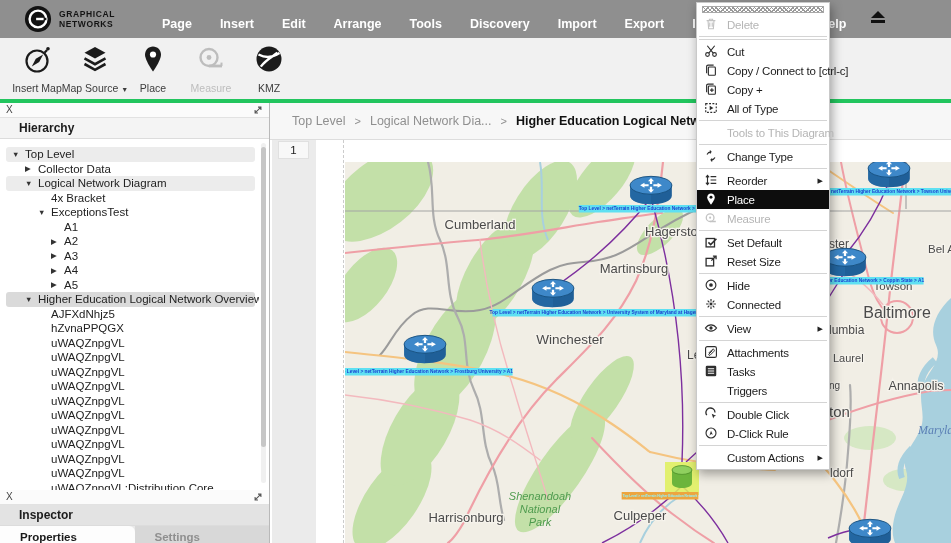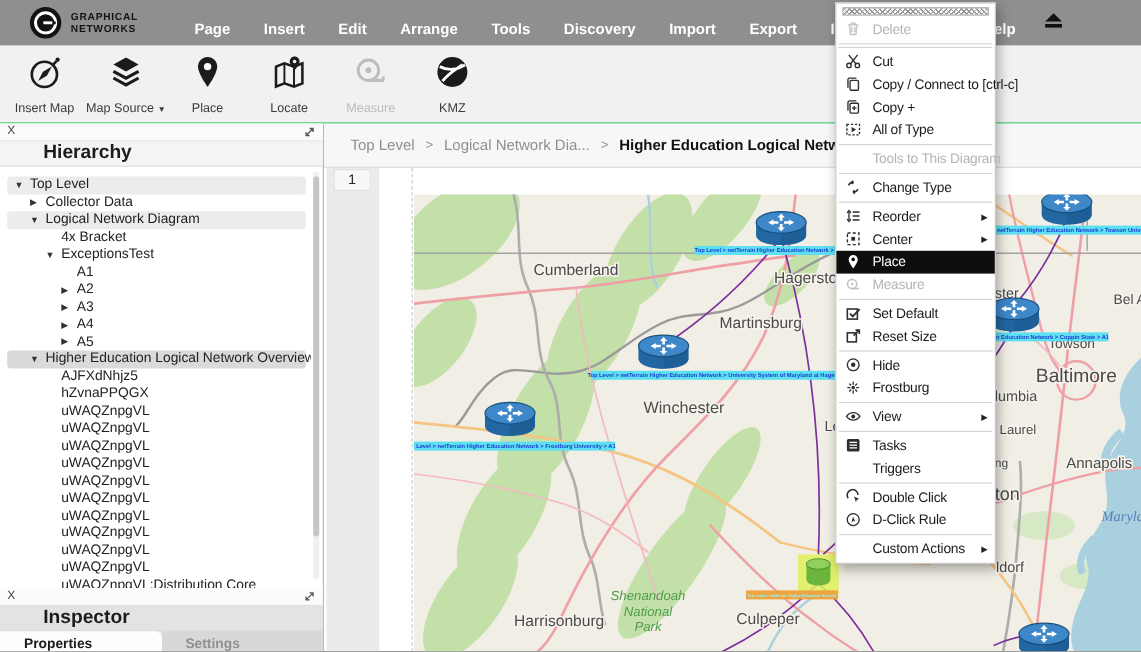--- a/index.html
+++ b/index.html
@@ -19,37 +19,37 @@
               line-height:38px; cursor:default; }
   .nav-item.active { background:#e3e3e3; color:#141414; height:31px; line-height:31px;
                      border-radius:4px 4px 0 0; margin:0 4px; padding:0 15px; }
   #eject { margin-left:10px; margin-bottom:4px; width:16px; display:flex; flex-direction:column; align-items:center; }
   #eject .tri { width:0; height:0; border-left:7px solid transparent; border-right:7px solid transparent;
                 border-bottom:7px solid #111; }
   #eject .bar { width:14px; height:3px; background:#111; margin-top:2px; }
 
   
   #toolbar { position:absolute; left:0; top:38px; width:951px; height:65px; background:#f1f1f1;
-             border-bottom:1px solid #22c55e; display:flex; align-items:center; padding-left:8px;gap:10px; }
+             border-bottom:4px solid #22c55e; display:flex; align-items:center; padding-left:8px; }
   .tbtn { width:58px; display:flex; flex-direction:column; align-items:center; gap:4px; color:#1b1b1b; cursor:pointer; }
   .tbtn svg { width:30px; height:30px; }
   .tbtn .tlabel { font-size:10.5px; color:#3c3c3c; white-space:nowrap; }
   .tbtn.disabled { color:#bdbdbd; cursor:default; }
   .tbtn.disabled .tlabel { color:#bdbdbd; }
   .tbtn .caret { font-size:7px; margin-left:3px; }
 
   
   #left-panel { position:absolute; left:0; top:103px; width:270px; height:387px; background:#fff;
                 border-right:1px solid #b9b9b9; }
   .panel-head { height:15px; background:#fbfbfb; border-bottom:1px solid #e2e2e2; display:flex;
                 align-items:center; justify-content:space-between; padding:0 6px; }
   .panel-x { font-size:10px; color:#444; line-height:1; cursor:pointer; }
   .panel-exp { width:10px; height:10px; cursor:pointer; }
-  .panel-title { height:21px; background:#f4f4f4; border-bottom:1px solid #dcdcdc; font-size:16px;
-                 font-weight:bold; color:#1c1c1c; padding-left:36px; display:flex; align-items:center; }
+  .panel-title { height:21px; background:#f4f4f4; border-bottom:1px solid #dcdcdc; font-size:12px;
+                 font-weight:bold; color:#1c1c1c; padding-left:19px; display:flex; align-items:center; }
   #tree { position:absolute; left:0; top:37px; right:10px; bottom:0; overflow:hidden; padding-top:7px; background:#fff; }
   .trow { height:14.5px; display:flex; align-items:center; font-size:11.5px; color:#222;
           margin:0 4px 0 6px; border-radius:3px; cursor:pointer; white-space:nowrap; }
   .trow.hl  { background:#ececec; }
   .trow.sel { background:#dadada; }
   .trow .arr { width:13px; font-size:7.5px; color:#333; text-align:left; flex:0 0 13px; }
   #tree-scroll { position:absolute; right:3px; top:40px; width:5px; height:340px; background:#f0f0f0; border-radius:3px; }
   #tree-thumb { position:absolute; left:0; top:4px; width:5px; height:300px; background:#c6c6c6; border-radius:3px; }
 
   
@@ -151,29 +151,20 @@
             <path d="M4.5 14.4L15 20.2l10.5-5.8M4.5 20L15 25.8 25.5 20" stroke-width="2.6"></path>
           </svg></span>
         <span class="tlabel">Map Source<span class="caret">▼</span></span>
       </div>
       <div class="tbtn">
         <span><svg viewBox="0 0 30 30" fill="none" stroke="currentColor" stroke-width="1.3">
             <path d="M15 2.5c-4.4 0-8 3.6-8 8 0 6 8 17 8 17s8-11 8-17c0-4.4-3.6-8-8-8z" fill="currentColor" stroke="none"></path>
             <circle cx="15" cy="10.5" r="3.1" fill="#fff" stroke="none"></circle>
           </svg></span>
         <span class="tlabel">Place</span>
-      </div>
-      <div class="tbtn">
-        <span><svg viewBox="0 0 30 30" fill="none" stroke="currentColor" stroke-width="1.3">
-            <path d="M4 10.5l7-2.8 8 2.8 7-2.8v16.8l-7 2.8-8-2.8-7 2.8z" stroke-width="2.1"></path>
-            <path d="M11 7.9v16.6M19 10.7v16.4" stroke-width="1.6"></path>
-            <path d="M19.5 2c-2.3 0-4.1 1.8-4.1 4.1 0 3 4.1 7.4 4.1 7.4s4.1-4.4 4.1-7.4C23.6 3.8 21.8 2 19.5 2z" fill="currentColor" stroke="none"></path>
-            <circle cx="19.5" cy="6.2" r="1.5" fill="#f1f1f1" stroke="none"></circle>
-          </svg></span>
-        <span class="tlabel">Locate</span>
       </div>
       <div class="tbtn disabled">
         <span><svg viewBox="0 0 30 30" fill="none" stroke="currentColor" stroke-width="1.3">
             <circle cx="13" cy="13.5" r="8.5" stroke-width="2.4"></circle>
             <circle cx="13" cy="13.5" r="2.4" fill="currentColor" stroke="none"></circle>
             <path d="M13 22h13" stroke-width="2.8"></path>
             <path d="M25.5 22v-3.4" stroke-width="2"></path>
           </svg></span>
         <span class="tlabel">Measure</span>
       </div>
@@ -530,30 +521,20 @@
       <div class="mrow">
         <span class="micon">
           <svg viewBox="0 0 16 16" fill="none" stroke="currentColor" stroke-width="1.3">
             <path d="M7.5 4.2h6.5M7.5 8h6.5M7.5 11.8h6.5M4 3v10"></path>
             <path d="M2.2 5L4 2.8 5.8 5M2.2 11L4 13.2 5.8 11"></path>
           </svg>
         </span>
         <span class="mlabel">Reorder</span>
         <span class="msub">▶</span>
       </div>
-      <div class="mrow">
-        <span class="micon">
-          <svg viewBox="0 0 16 16" fill="none" stroke="currentColor" stroke-width="1.3">
-            <rect x="2.5" y="2.5" width="11" height="11" stroke-dasharray="3 2"></rect>
-            <rect x="6.2" y="6.2" width="3.6" height="3.6" fill="currentColor" stroke="none"></rect>
-          </svg>
-        </span>
-        <span class="mlabel">Center</span>
-        <span class="msub">▶</span>
-      </div>
       <div class="mrow hl">
         <span class="micon">
           <svg viewBox="0 0 16 16" fill="none" stroke="currentColor" stroke-width="1.3">
             <path d="M8 1.6C5.6 1.6 3.7 3.5 3.7 5.9 3.7 9.2 8 14.4 8 14.4s4.3-5.2 4.3-8.5C12.3 3.5 10.4 1.6 8 1.6z" fill="currentColor" stroke="none"></path>
             <circle cx="8" cy="5.9" r="1.7" fill="#0d0d0d" stroke="none" class="pinhole"></circle>
           </svg>
         </span>
         <span class="mlabel">Place</span>
       </div>
       <div class="mrow disabled">
@@ -595,34 +576,43 @@
         </span>
         <span class="mlabel">Hide</span>
       </div>
       <div class="mrow">
         <span class="micon">
           <svg viewBox="0 0 16 16" fill="none" stroke="currentColor" stroke-width="1.3">
             <circle cx="8" cy="8" r="1.7" fill="currentColor" stroke="none"></circle>
             <path d="M8 2.4v2.8M8 10.8v2.8M2.4 8h2.8M10.8 8h2.8M4.2 4.2l1.9 1.9M11.8 4.2l-1.9 1.9M4.2 11.8l1.9-1.9M11.8 11.8l-1.9-1.9"></path>
           </svg>
         </span>
-        <span class="mlabel">Frostburg</span>
+        <span class="mlabel">Connected</span>
       </div>
       <div class="msep"></div>
       <div class="mrow">
         <span class="micon">
           <svg viewBox="0 0 16 16" fill="none" stroke="currentColor" stroke-width="1.3">
             <path d="M1.6 8S4.2 4.4 8 4.4 14.4 8 14.4 8 11.8 11.6 8 11.6 1.6 8 1.6 8z"></path>
             <circle cx="8" cy="8" r="1.9" fill="currentColor" stroke="none"></circle>
           </svg>
         </span>
         <span class="mlabel">View</span>
         <span class="msub">▶</span>
       </div>
       <div class="msep"></div>
+      <div class="mrow">
+        <span class="micon">
+          <svg viewBox="0 0 16 16" fill="none" stroke="currentColor" stroke-width="1.3">
+            <rect x="1.8" y="1.8" width="12.4" height="12.4" rx="2"></rect>
+            <path d="M5.4 9.2l4-4c1.4-1.4 3.4.6 2 2l-4.4 4.4c-.9.9-2.2-.4-1.3-1.3L9.8 6.2" stroke-width="1.1"></path>
+          </svg>
+        </span>
+        <span class="mlabel">Attachments</span>
+      </div>
       <div class="mrow">
         <span class="micon">
           <svg viewBox="0 0 16 16" fill="none" stroke="currentColor" stroke-width="1.3">
             <rect x="2" y="2" width="12" height="12" rx="1.5" fill="currentColor" stroke="none"></rect>
             <path d="M4.4 5.4h7.2M4.4 8h7.2M4.4 10.6h7.2" stroke="#fff" stroke-width="1.2"></path>
           </svg>
         </span>
         <span class="mlabel">Tasks</span>
       </div>
       <div class="mrow">

